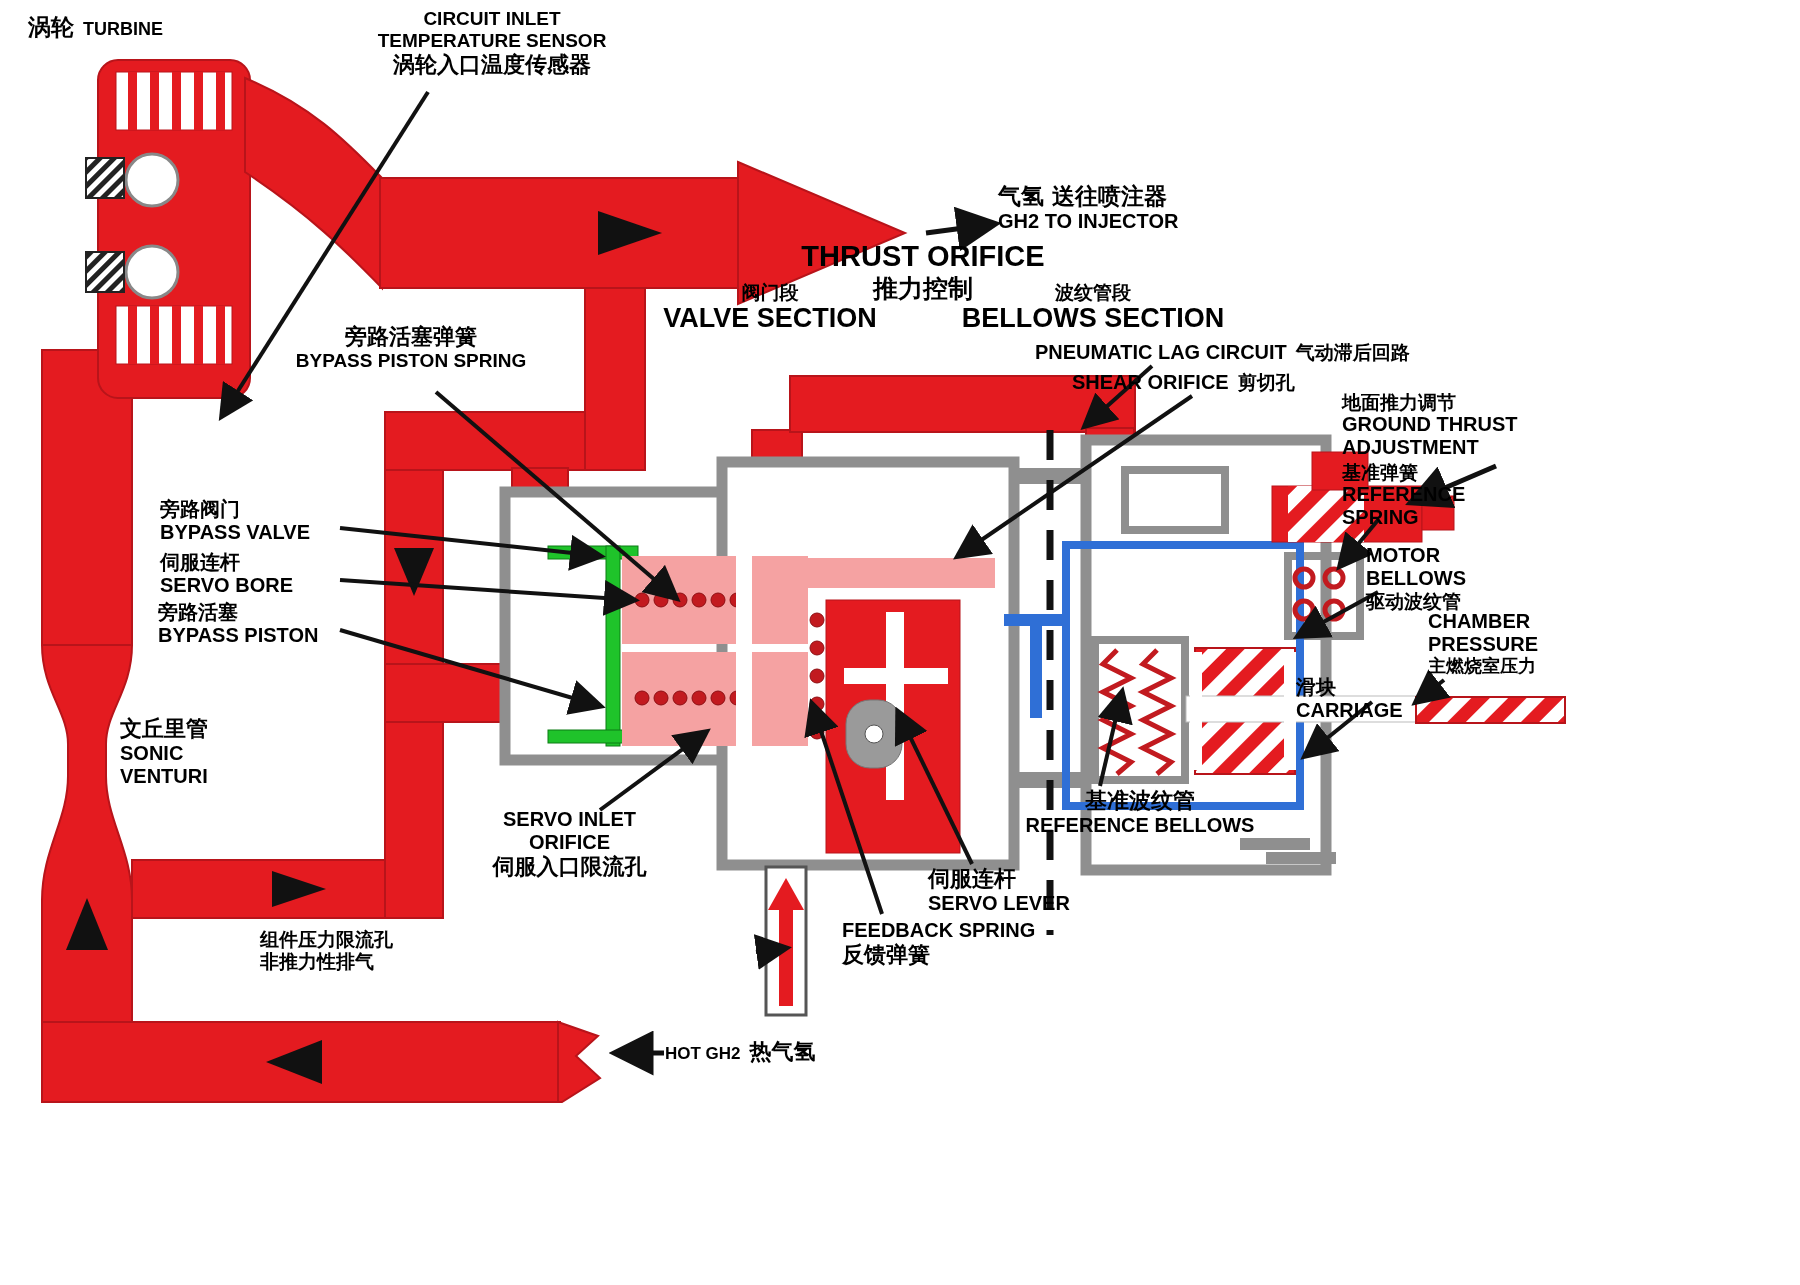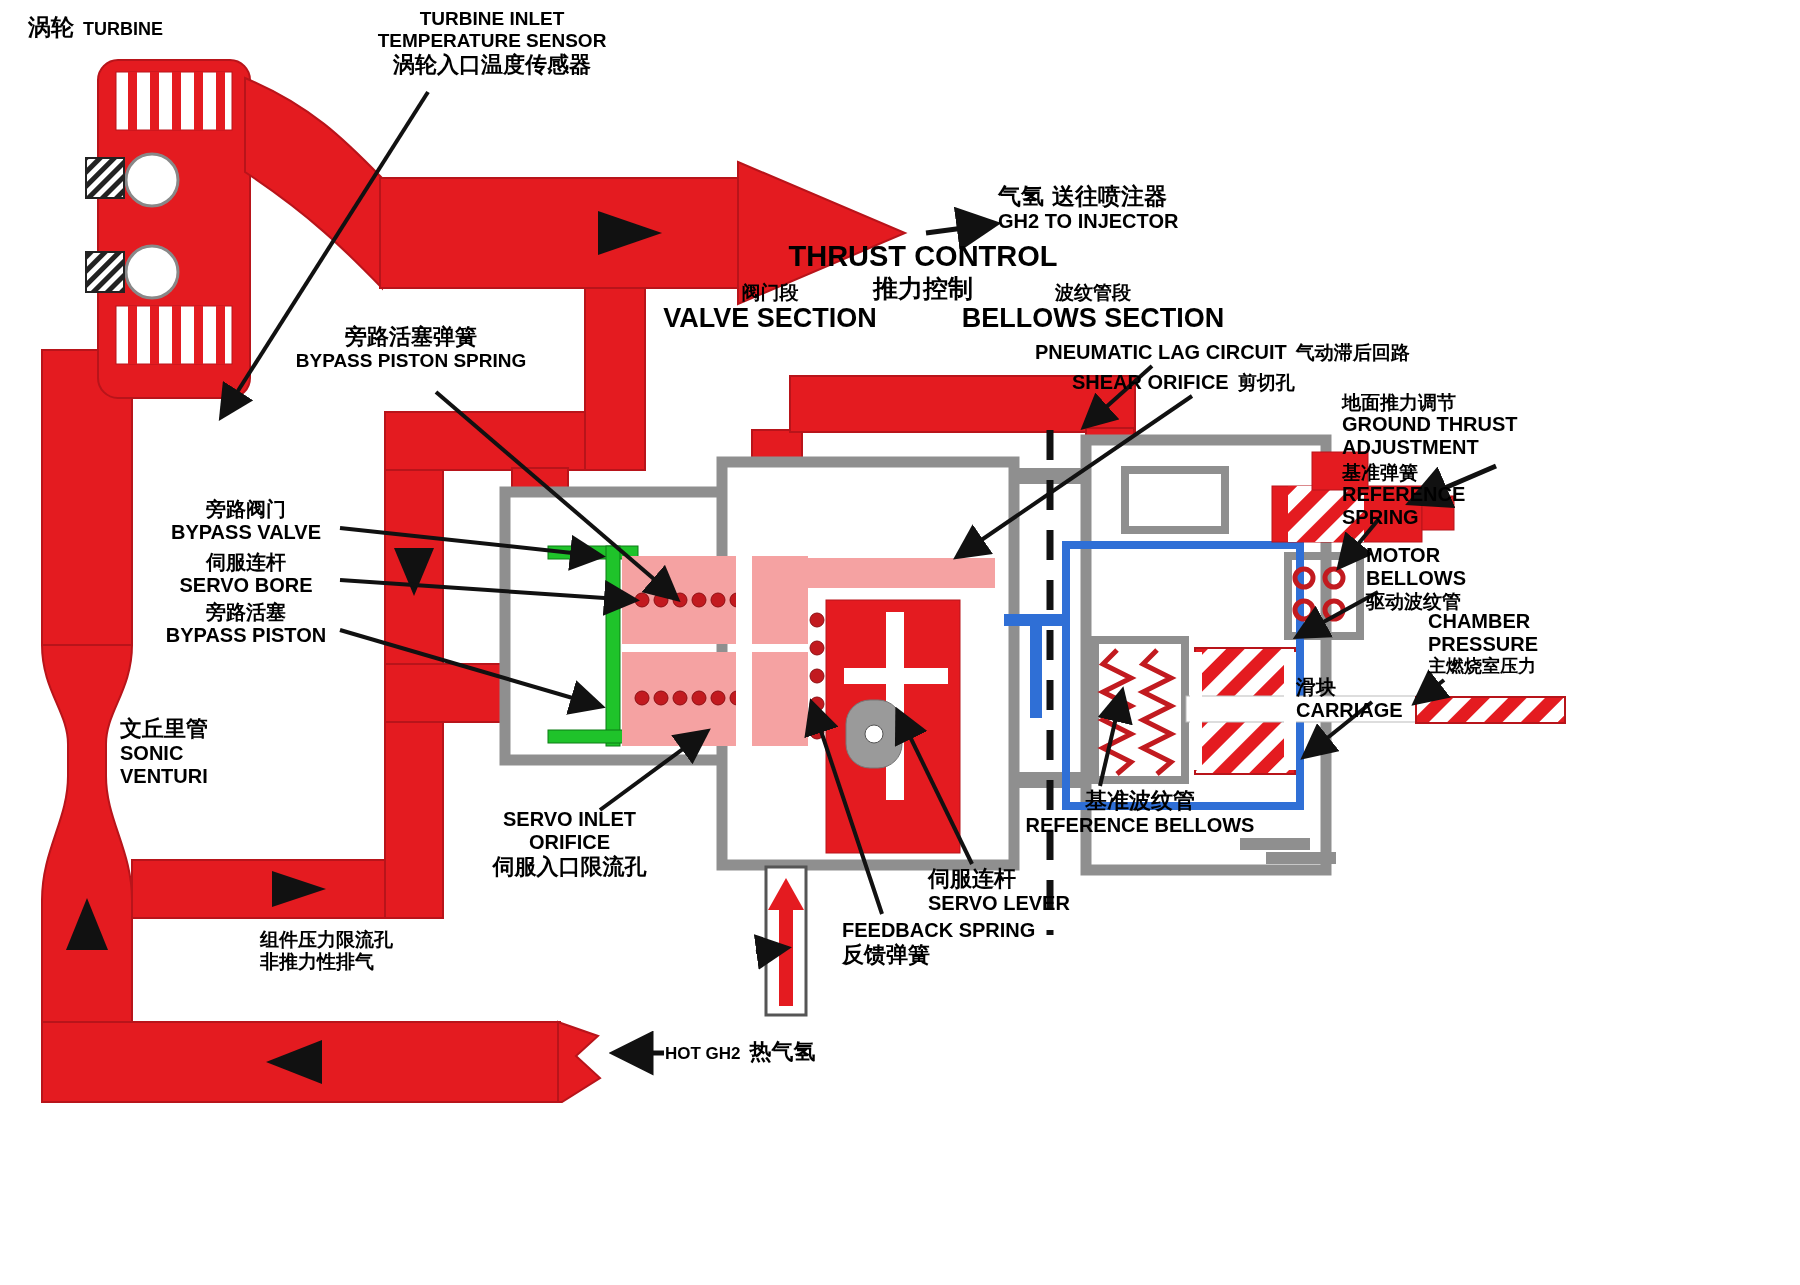--- a/index.html
+++ b/index.html
@@ -4,21 +4,21 @@
 <style>
   html,body{margin:0;padding:0;background:#fff;}
   .stage{position:relative;width:1800px;height:1285px;background:#ffffff;overflow:hidden;
          font-family:"Liberation Sans",sans-serif;color:#000;}
   svg.art{position:absolute;left:0;top:0;width:1800px;height:1285px;}
   .lab{position:absolute;line-height:1.16;white-space:nowrap;}
   .en{font-family:"Liberation Sans",sans-serif;font-weight:bold;}
   .zh{font-family:"DejaVu Serif","Liberation Serif",serif;font-weight:bold;}
   .t18{font-size:18px}.t19{font-size:19px}.t20{font-size:20px}.t21{font-size:17px}
   .t22{font-size:22px}.t23{font-size:23px}.t25{font-size:25px}.t27{font-size:27px}.t29{font-size:29px}
-  .center{text-align:center}.right{text-align:center}
+  .center{text-align:center}.right{text-align:left}
   .inl > span{margin-right:9px}
   .row{display:flex;gap:8px;align-items:flex-start}
 </style>
 </head>
 <body>
 
 <div class="stage">
 
 <svg class="art" viewBox="0 0 1800 1285" aria-hidden="true">
   <defs>
@@ -184,32 +184,32 @@
     <path d="M1100,786 L1122,692" marker-end="url(#ah)"></path>
     <path d="M664,1053 L616,1053" stroke-width="5" marker-end="url(#ah)"></path>
   </g>
 </svg>
 
 <div class="lab inl" style="left:28px;top:14px">
   <span class="zh t23">涡轮</span><span class="en t18">TURBINE</span>
 </div>
 
 <div class="lab center" style="left:352px;top:8px;width:280px">
-  <div class="en t19">TURBINE INLET</div>
+  <div class="en t19">CIRCUIT INLET</div>
   <div class="en t19">TEMPERATURE SENSOR</div>
   <div class="zh t22">涡轮入口温度传感器</div>
 </div>
 
 <div class="lab" style="left:998px;top:183px">
   <div class="zh t23">气氢 送往喷注器</div>
   <div class="en t20">GH2 TO INJECTOR</div>
 </div>
 
 <div class="lab center" style="left:778px;top:240px;width:290px">
-  <div class="en t29">THRUST CONTROL</div>
+  <div class="en t29">THRUST ORIFICE</div>
   <div class="zh t25">推力控制</div>
 </div>
 
 <div class="lab center" style="left:645px;top:281px;width:250px">
   <div class="zh t19">阀门段</div>
   <div class="en t27">VALVE SECTION</div>
 </div>
 
 <div class="lab center" style="left:938px;top:281px;width:310px">
   <div class="zh t19">波纹管段</div>

